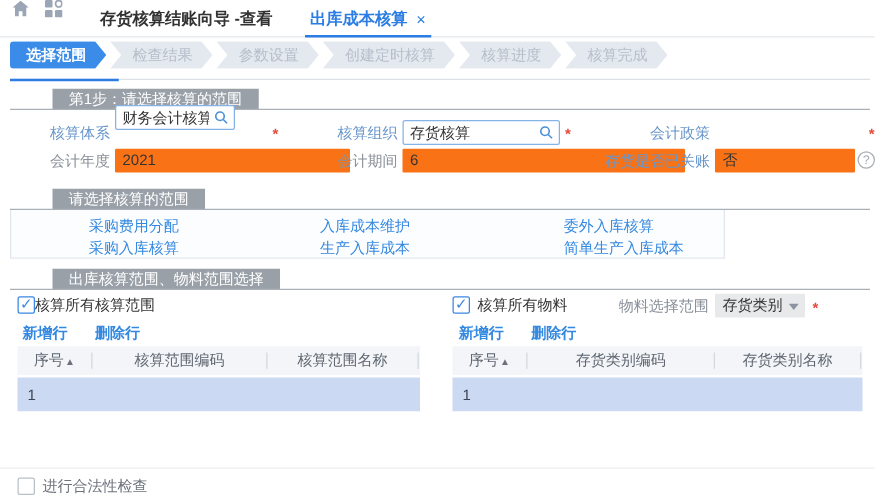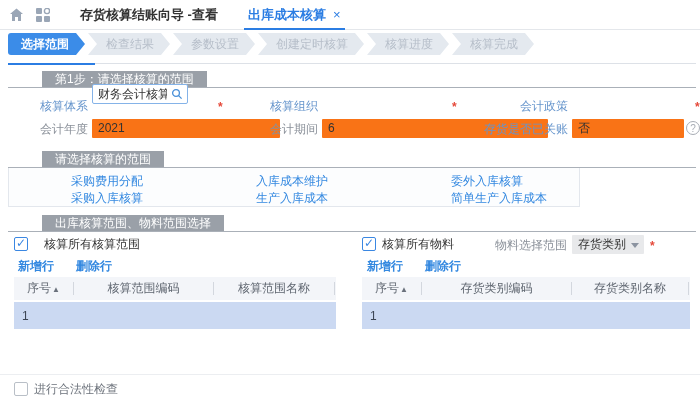--- a/index.html
+++ b/index.html
@@ -2,21 +2,21 @@
 <html><head>
 <meta charset="utf-8">
 <style>
   * { margin:0; padding:0; box-sizing:border-box; }
   html,body { width:700px; height:402px; background:#fff; }
   body { font-family:"Liberation Sans","DejaVu Sans",sans-serif; font-size:12px; color:#333; }
   #app { position:relative; width:700px; height:402px; overflow:hidden; background:#fff; }
 
   
   .topbar { position:absolute; top:0; left:0; width:700px; height:30px;
-            border-bottom:1px solid #e4e7eb; display:flex; align-items:center; background:#fff; }
+            border-bottom:1px solid #e4e7eb; display:flex; background:#fff; }
   .topbar .icon { flex:0 0 auto; display:inline-flex; }
   .home-ic { margin-left:9px; }
   .grid-ic { margin-left:12px; }
   .tab { position:relative; height:30px; display:flex; align-items:center;
          font-size:13px; font-weight:bold; color:#333; cursor:pointer; }
   .tab-1 { margin-left:30px; }
   .tab-2 { margin-left:30px; color:#2b7de3; }
   .tab-2::after { content:""; position:absolute; left:-4px; right:-4px; bottom:0; height:2px; background:#2b7de3; }
   .tab-close { font-weight:normal; font-size:13px; margin-left:7px; color:#2b7de3; cursor:pointer; }
 
@@ -125,20 +125,29 @@
     <span class="mag">
       <svg width="12" height="12" viewBox="0 0 12 12">
           <circle cx="5" cy="5" r="3.4" fill="none" stroke="#4a90d9" stroke-width="1.3"></circle>
           <line x1="7.6" y1="7.6" x2="10.6" y2="10.6" stroke="#4a90d9" stroke-width="1.3"></line>
         </svg>
     </span>
   </div>
   <span class="req" style="left:218px; top:96px;">*</span>
 
   <div class="fld-label lbl-blue" style="left:240px; width:78px; top:96px;">核算组织</div>
+  <div class="lookup" style="left:322px; top:96px; width:126px;">
+    <span class="val">存货核算</span>
+    <span class="mag">
+      <svg width="12" height="12" viewBox="0 0 12 12">
+          <circle cx="5" cy="5" r="3.4" fill="none" stroke="#4a90d9" stroke-width="1.3"></circle>
+          <line x1="7.6" y1="7.6" x2="10.6" y2="10.6" stroke="#4a90d9" stroke-width="1.3"></line>
+        </svg>
+    </span>
+  </div>
   <span class="req" style="left:452px; top:96px;">*</span>
 
   <div class="fld-label lbl-blue" style="left:488px; width:80px; top:96px;">会计政策</div>
   <span class="req" style="left:695px; top:96px;">*</span>
 
   <div class="fld-label lbl-gray" style="left:8px; width:80px; top:119px;">会计年度</div>
   <div class="ro" style="left:92px; top:119px; width:188px;">2021</div>
 
   <div class="fld-label lbl-gray" style="left:240px; width:78px; top:119px;">会计期间</div>
   <div class="ro" style="left:322px; top:119px; width:226px;">6</div>
@@ -155,21 +164,21 @@
     <span class="todo-link" style="left:442px; top:5px;">委外入库核算</span>
     <span class="todo-link" style="left:62px; top:22px;">采购入库核算</span>
     <span class="todo-link" style="left:247px; top:22px;">生产入库成本</span>
     <span class="todo-link" style="left:442px; top:22px;">简单生产入库成本</span>
   </div>
 
   <div class="sec-tab" style="top:215px;">出库核算范围、物料范围选择</div>
   <div class="sec-line" style="top:231px;"></div>
 
   <span class="cb checked" style="left:14px; top:237px;"></span>
-  <span class="cb-label" style="left:44px; top:236px;">核算所有核算范围</span>
+  <span class="cb-label" style="left:28px; top:236px;">核算所有核算范围</span>
 
   <span class="cb checked" style="left:362px; top:237px;"></span>
   <span class="cb-label" style="left:382px; top:236px;">核算所有物料</span>
 
   <div class="fld-label lbl-gray" style="left:480px; width:87px; top:235px;">物料选择范围</div>
   <div class="dropdown" style="left:572px; top:235px; width:72px;">
     <span>存货类别</span>
     <span class="caret"></span>
   </div>
   <span class="req" style="left:650px; top:235px;">*</span>

